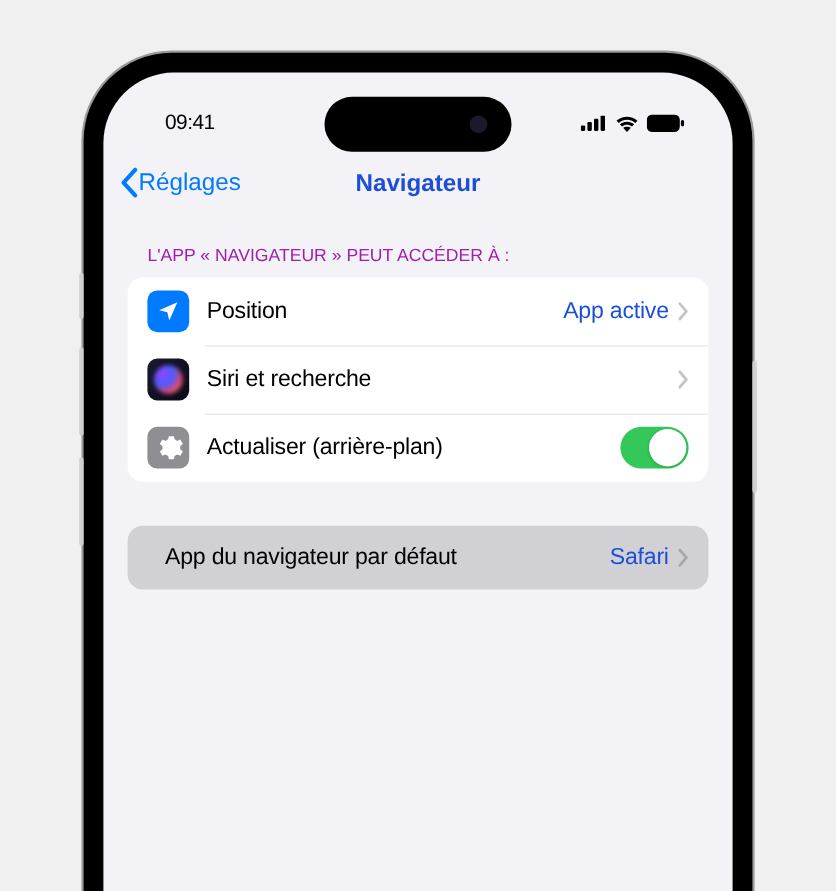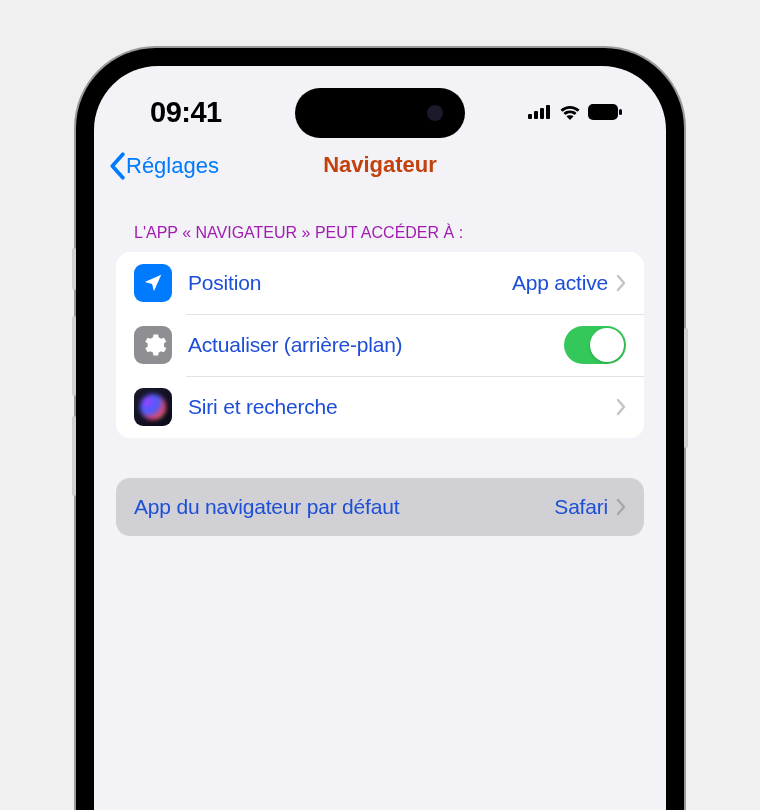--- a/index.html
+++ b/index.html
@@ -73,33 +73,33 @@
       border-radius: 50%;
     }
     .status-bar {
       display: flex;
       justify-content: space-between;
       align-items: center;
       padding: 26px 44px 0 56px;
       height: 66px;
     }
     .status-time {
-      font-size: 29px;
-      font-weight: 700;
+      font-size: 19px;
+      font-weight: 400;
       color: #000;
       letter-spacing: -0.5px;
     }
     .status-icons {
       display: flex;
       align-items: center;
       gap: 7px;
     }
     .nav-bar {
       display: flex;
-      align-items: flex-start;
+      align-items: flex-end;
       padding: 20px 36px 16px 14px;
       position: relative;
     }
     .back-button {
       display: flex;
       align-items: center;
       color: #007aff;
       font-size: 22px;
       cursor: pointer;
     }
@@ -108,39 +108,40 @@
       font-weight: 500;
       margin-right: 0px;
       line-height: 1;
     }
     .nav-title {
       position: absolute;
       left: 50%;
       transform: translateX(-50%);
       font-size: 22px;
       font-weight: 600;
-      color: #c2410c;
+      color: #1d4ed8;
     }
     .content {
       padding: 0 22px;
     }
     .section-header {
       font-size: 16px;
       color: #a21caf;
       text-transform: uppercase;
       padding: 28px 18px 10px 18px;
       letter-spacing: 0px;
     }
     .list-group {
       background: #fff;
       border-radius: 14px;
       overflow: hidden;
     }
     .list-group.selected {
       background: #d1d1d5;
+      padding-left: 16px;
     }
     .list-row {
       display: flex;
       align-items: center;
       padding: 12px 18px;
       min-height: 58px;
       cursor: pointer;
       position: relative;
     }
     .list-row + .list-row::before {
@@ -181,21 +182,21 @@
       height: 26px;
       border-radius: 50%;
       background: radial-gradient(circle at 30% 30%, #a040ff, #4060ff 40%, #ff4060 70%, #40ff80 90%);
       filter: blur(2px);
     }
     .icon-gear {
       background: #8e8e93;
     }
     .row-label {
       font-size: 21px;
-      color: #1d4ed8;
+      color: #000000;
       flex: 1;
       letter-spacing: -0.2px;
     }
     .row-value {
       font-size: 21px;
       color: #1d4ed8;
       margin-right: 8px;
       letter-spacing: -0.2px;
     }
     .chevron-right {
@@ -291,39 +292,39 @@
                 </svg>
             </div>
             <div class="row-label">Position</div>
             <div class="row-value">App active</div>
             <svg class="chevron-right" width="10" height="18" viewBox="0 0 10 18">
                 <path d="M2 2 L8 9 L2 16" stroke="#c5c5c8" stroke-width="2.5" fill="none" stroke-linecap="round" stroke-linejoin="round"></path>
               </svg>
           </div>
 
           <div class="list-row">
+            <div class="row-icon icon-siri"></div>
+            <div class="row-label">Siri et recherche</div>
+            <svg class="chevron-right" width="10" height="18" viewBox="0 0 10 18">
+                <path d="M2 2 L8 9 L2 16" stroke="#c5c5c8" stroke-width="2.5" fill="none" stroke-linecap="round" stroke-linejoin="round"></path>
+              </svg>
+          </div>
+
+          <div class="list-row">
             <div class="row-icon icon-gear">
               <svg width="28" height="28" viewBox="0 0 24 24">
                   <path fill="#fff" d="M12 8a4 4 0 100 8 4 4 0 000-8zm9.4 4a7.5 7.5 0 00-.1-1.2l2.1-1.6-2-3.5-2.5 1a7.6 7.6 0 00-2-1.2L16.4 3h-4l-.5 2.5a7.6 7.6 0 00-2 1.2l-2.5-1-2 3.5 2.1 1.6a7.5 7.5 0 000 2.4L5.4 14.8l2 3.5 2.5-1a7.6 7.6 0 002 1.2l.5 2.5h4l.5-2.5a7.6 7.6 0 002-1.2l2.5 1 2-3.5-2.1-1.6c.1-.4.1-.8.1-1.2z"></path>
                 </svg>
             </div>
             <div class="row-label">Actualiser (arrière-plan)</div>
             <div class="toggle on">
               <div class="toggle-knob"></div>
             </div>
           </div>
 
-          <div class="list-row">
-            <div class="row-icon icon-siri"></div>
-            <div class="row-label">Siri et recherche</div>
-            <svg class="chevron-right" width="10" height="18" viewBox="0 0 10 18">
-                <path d="M2 2 L8 9 L2 16" stroke="#c5c5c8" stroke-width="2.5" fill="none" stroke-linecap="round" stroke-linejoin="round"></path>
-              </svg>
-          </div>
-
         </div>
 
         <div class="spacer"></div>
 
         <div class="list-group selected">
           <div class="list-row no-icon">
             <div class="row-label">App du navigateur par défaut</div>
             <div class="row-value">Safari</div>
             <svg class="chevron-right" width="10" height="18" viewBox="0 0 10 18">
                 <path d="M2 2 L8 9 L2 16" stroke="#a8a8ac" stroke-width="2.5" fill="none" stroke-linecap="round" stroke-linejoin="round"></path>

